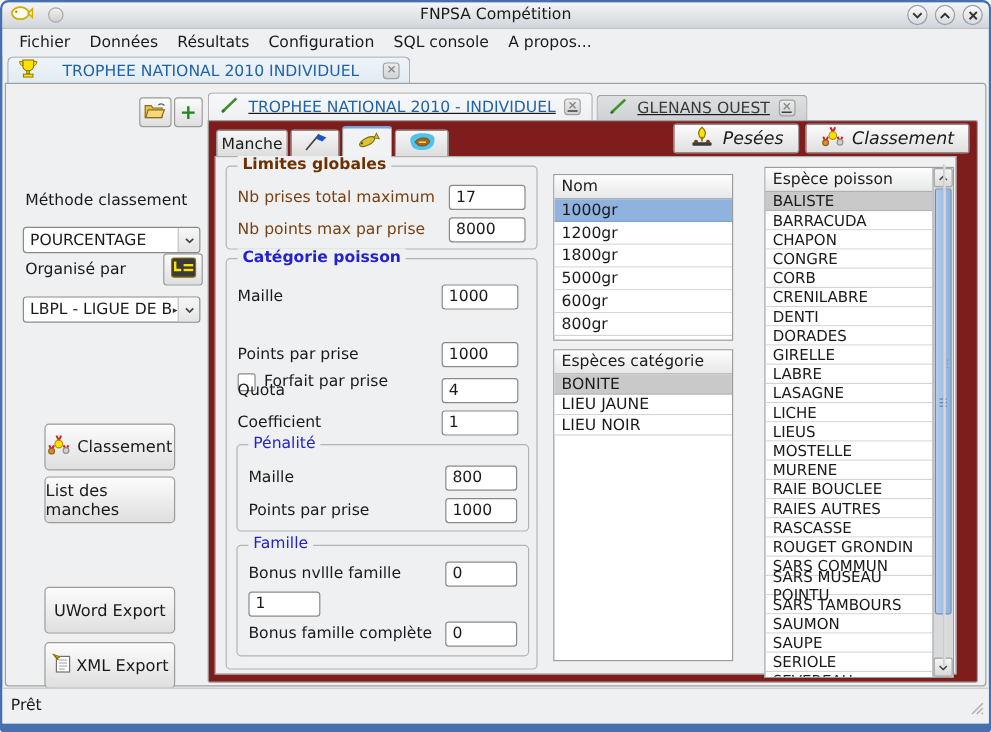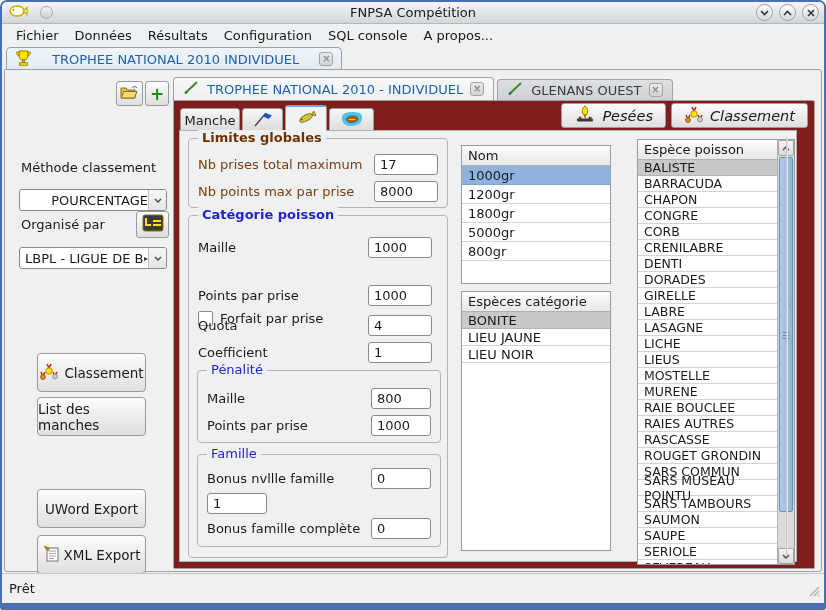--- a/index.html
+++ b/index.html
@@ -38,32 +38,32 @@
 
   
   .main-frame { position:absolute; left:2px; right:2px; top:67px; bottom:31px;
     border:1px solid #a0a0a0; border-radius:0 3px 3px 3px; background:#eff0f1; }
 
   
   .tool-btn { position:absolute; height:25px; border:1px solid #9b9b9b; border-radius:3px;
     background:linear-gradient(#fcfcfc,#dedede); display:flex; align-items:center; justify-content:center; }
   .side-label { position:absolute; font-size:13px; }
   .combo { position:absolute; height:22px; width:148px; background:#fff;
-    border:1px solid #8a8a8a; border-radius:3px; display:flex; align-items:center; overflow:hidden;text-align:right; }
+    border:1px solid #8a8a8a; border-radius:3px; display:flex; align-items:center; overflow:hidden; }
   .combo-text { flex:1; padding-left:5px; white-space:nowrap; overflow:hidden; }
   .combo-marker { font-size:8px; color:#333; }
   .combo-arrow { width:18px; height:100%; border-left:1px solid #c0c0c0;
     display:flex; align-items:center; justify-content:center; background:linear-gradient(#f7f7f7,#e4e4e4); }
   .side-btn { position:absolute; left:32px; width:109px; height:39px;
     border:1px solid #9b9b9b; border-radius:4px; background:linear-gradient(#fcfcfc,#dfdfdf);
     display:flex; align-items:center; justify-content:center; gap:5px; font-size:13.5px; }
 
   
   .doc-tabs { position:absolute; left:168px; top:7px; right:6px; bottom:2px; }
-  .doc-tabbar { position:absolute; left:0; top:0; height:23px; display:flex; }
+  .doc-tabbar { position:absolute; left:0; top:0; height:23px; display:flex;text-decoration:underline; }
   .doc-tab { display:flex; align-items:center; gap:7px; padding:0 9px; margin-right:3px;
     border:1px solid #a2a2a2; border-bottom:none; border-radius:4px 4px 0 0; }
   .doc-tab.active { background:linear-gradient(#f7f8f9,#eff0f1); color:#1f62ab; z-index:2; }
   .doc-tab.inactive { background:linear-gradient(#dddfe1,#cfd2d5); color:#3a3a3a; margin-top:2px; }
   .doc-pane { position:absolute; left:0; right:0; top:23px; bottom:0;
     border:1px solid #a2a2a2; border-radius:0 2px 2px 2px; background:#7f1d1d; }
 
   
   .subtab-bar { position:absolute; left:6px; top:4px; display:flex; align-items:flex-end; }
   .subtab { height:24px; padding:0 11px; margin-right:2px; border:1px solid #9b9b9b; border-radius:3px 3px 0 0;
@@ -413,20 +413,21 @@
           </div>
 
           <div class="table list-blue" style="left:281px; top:14px; width:150px; height:139px;">
             <div class="thead">Nom</div>
             <div class="rows-nom">
 
             <div class="trow selected">1000gr</div>
                 <div class="trow">1200gr</div>
                 <div class="trow">1800gr</div>
                 <div class="trow">5000gr</div>
+                <div class="trow">600gr</div>
                 <div class="trow">800gr</div>
               </div>
           </div>
 
           <div class="table list-gray" style="left:281px; top:160px; width:150px; height:260px;">
             <div class="thead">Espèces catégorie</div>
             <div class="rows-esp">
 
             <div class="trow selected">BONITE</div>
                 <div class="trow">LIEU JAUNE</div>

